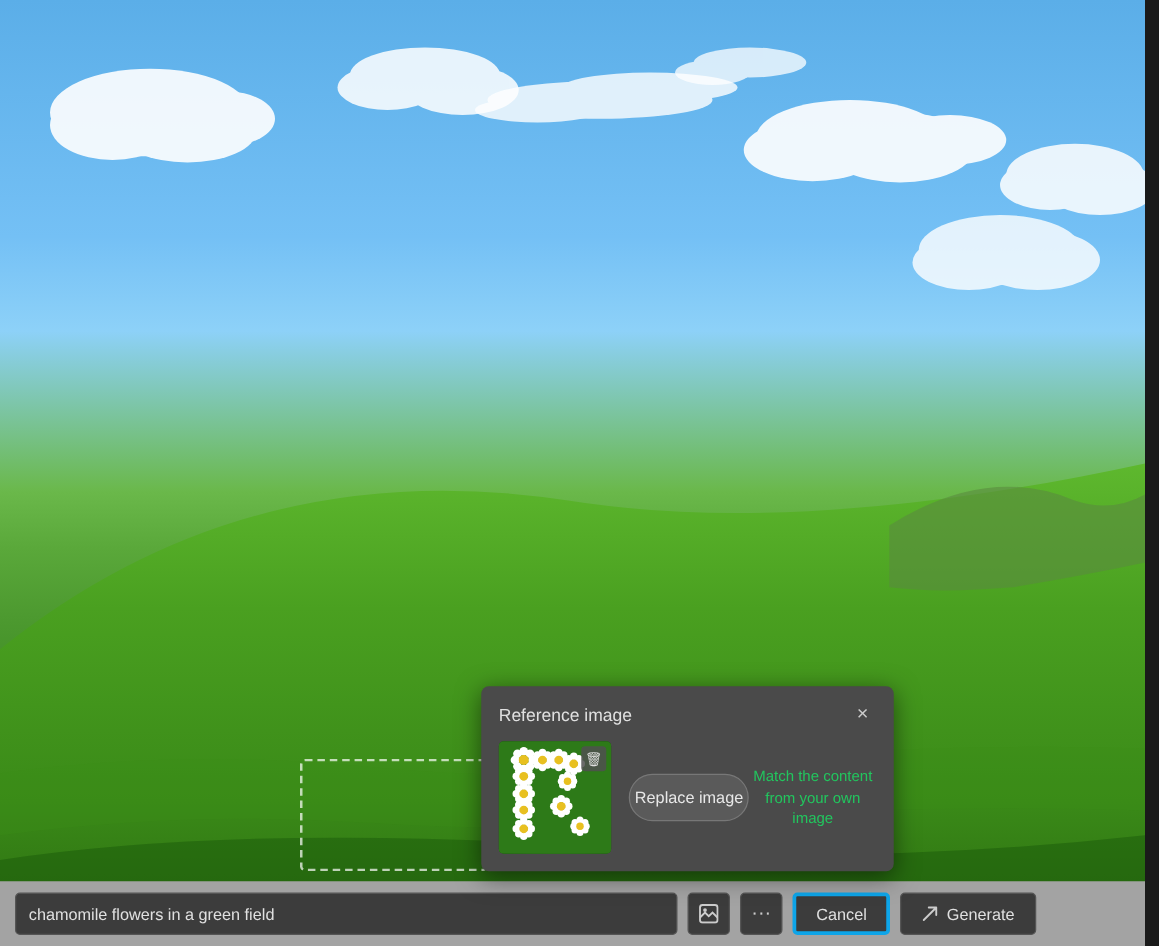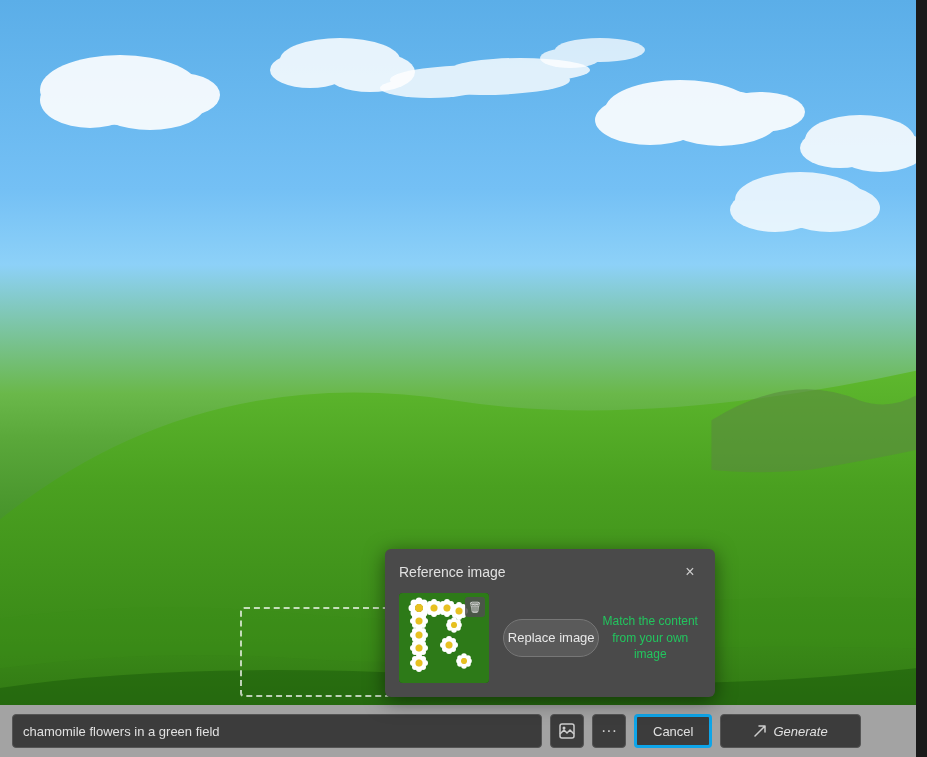--- a/index.html
+++ b/index.html
@@ -121,28 +121,27 @@
     }
 
     #cancel-btn {
       padding: 0 16px;
       background: #3c3c3c;
       color: #e0e0e0;
       border: 3px solid #0ea5e9;
     }
 
     #generate-btn {
-      padding: 0 32px;
+      padding: 0 16px;
       background: #3c3c3c;
       color: #e0e0e0;
       border: 1px solid #555;
       display: flex;
       align-items: center;
       gap: 6px;
-      font-style: italic;
     }
 
     
     #reference-dialog {
       position: absolute;
       bottom: 60px;
       left: 385px;
       width: 330px;
       background: #4a4a4a;
       border-radius: 6px;

